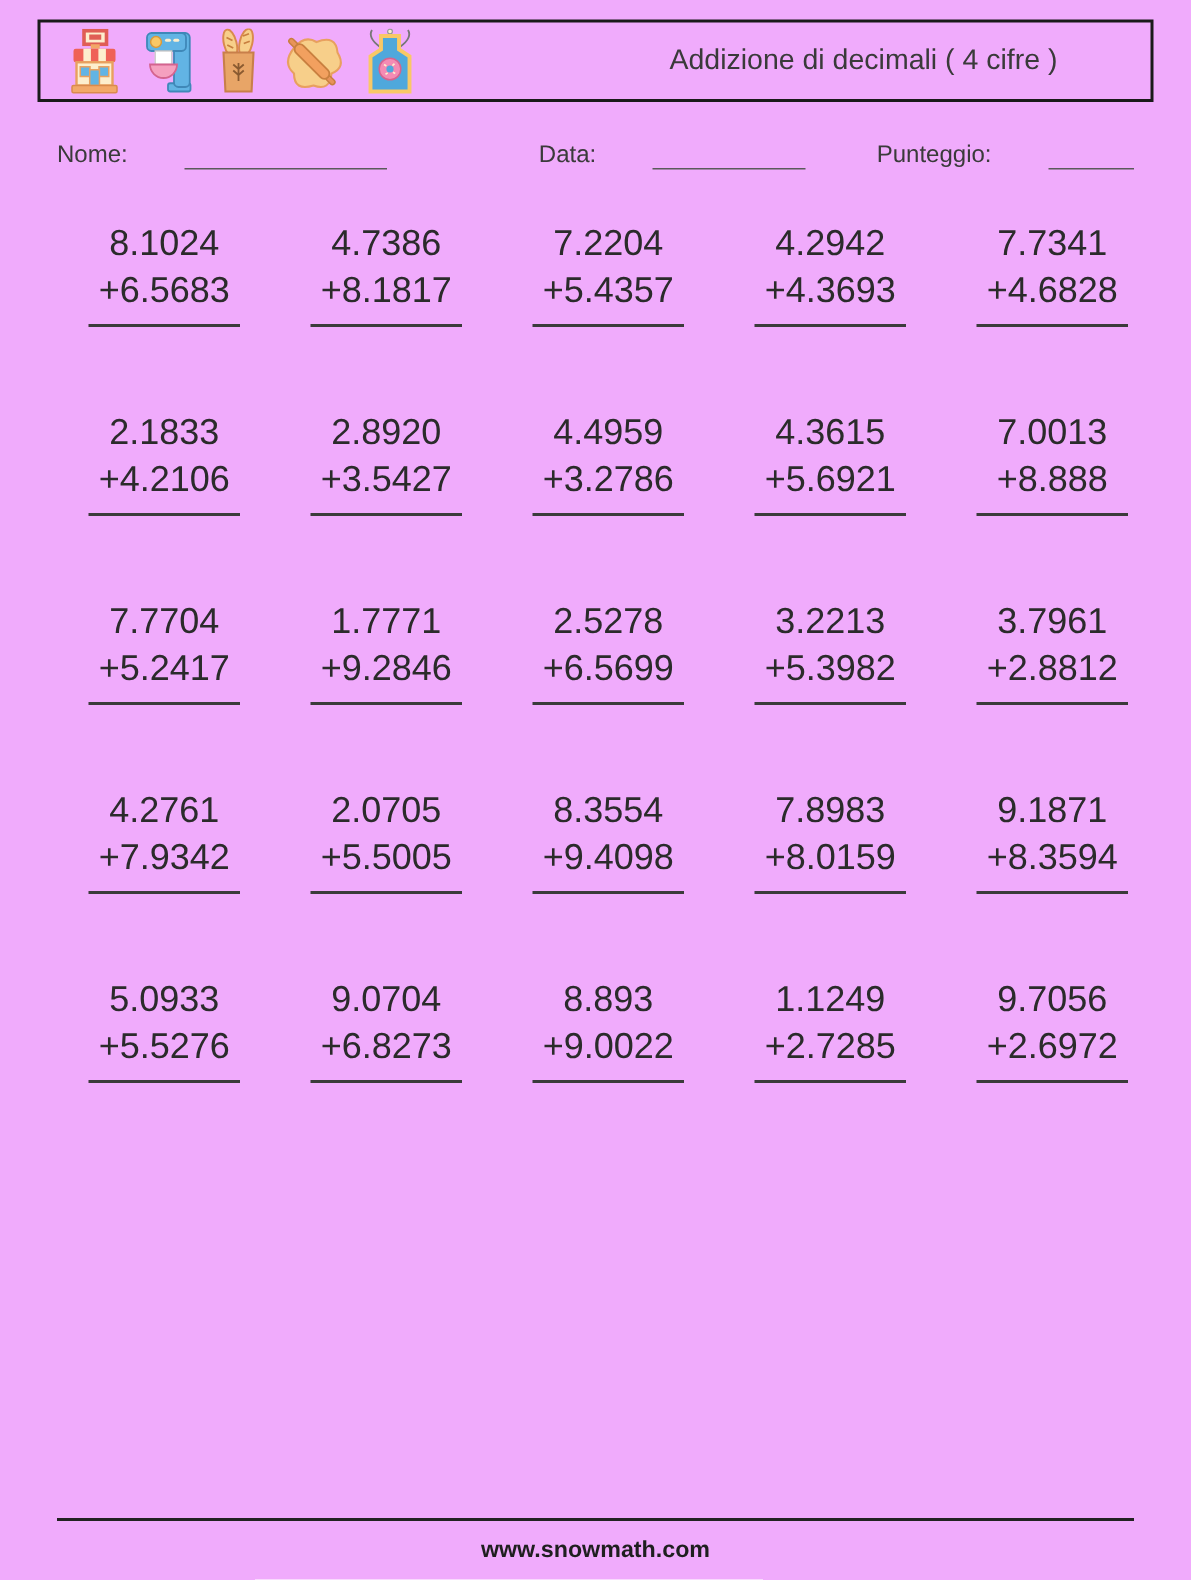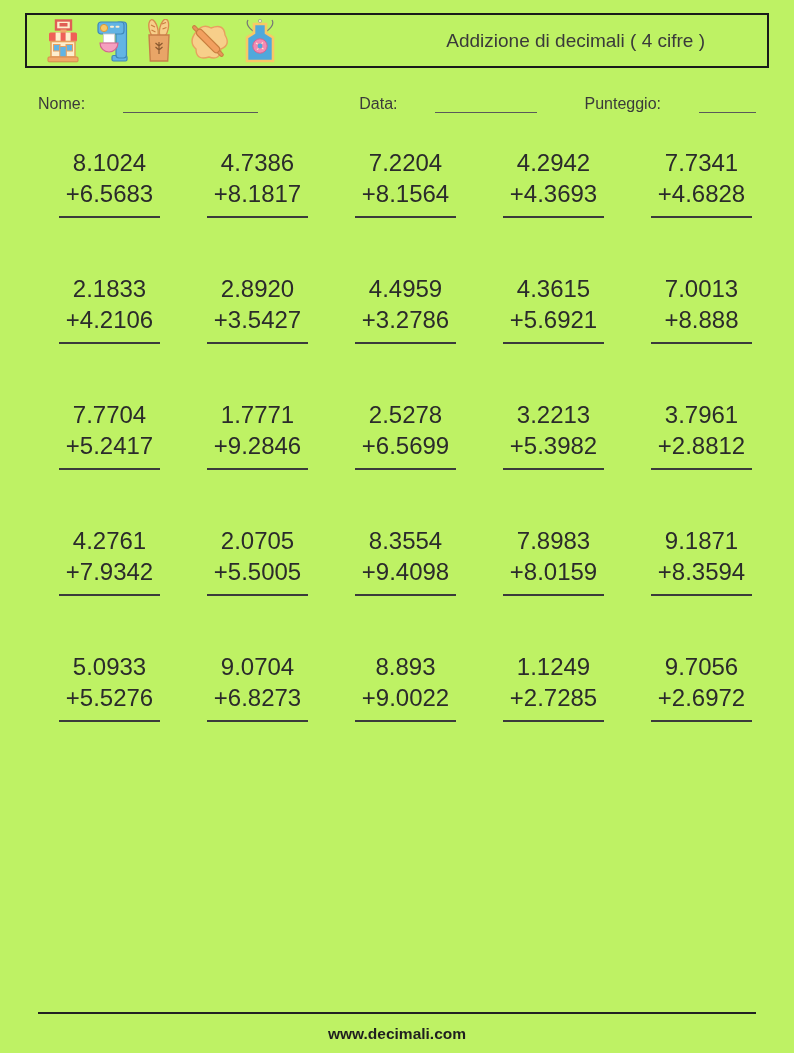--- a/index.html
+++ b/index.html
@@ -1,20 +1,20 @@
 <!DOCTYPE html>
 <html><head>
 <meta charset="utf-8">
 <style>
   * { margin:0; padding:0; box-sizing:border-box; }
   html,body { background:#fff; }
   .page {
     position:relative;
     width:794px; height:1053px;
-    background:#bef264;
+    background:#f0abfc;
     font-family:"Liberation Sans", sans-serif;
     color:#2d2d2d;
     overflow:hidden;
   }
   
   .header-box {
     margin:13px 25px 0 25px;
     height:55px;
     border:2px solid #1a1a1a;
     display:flex;
@@ -159,21 +159,21 @@
     <div class="problem">
         <div>8.1024</div>
         <div>+6.5683</div>
       </div>
     <div class="problem">
         <div>4.7386</div>
         <div>+8.1817</div>
       </div>
     <div class="problem">
         <div>7.2204</div>
-        <div>+8.1564</div>
+        <div>+5.4357</div>
       </div>
     <div class="problem">
         <div>4.2942</div>
         <div>+4.3693</div>
       </div>
     <div class="problem">
         <div>7.7341</div>
         <div>+4.6828</div>
       </div>
     <div class="problem">
@@ -252,16 +252,16 @@
         <div>1.1249</div>
         <div>+2.7285</div>
       </div>
     <div class="problem">
         <div>9.7056</div>
         <div>+2.6972</div>
       </div>
   </div>
 
   <div class="footer">
-    <span>www.decimali.com</span>
+    <span>www.snowmath.com</span>
   </div>
 
 </div>
 
 </body></html>

